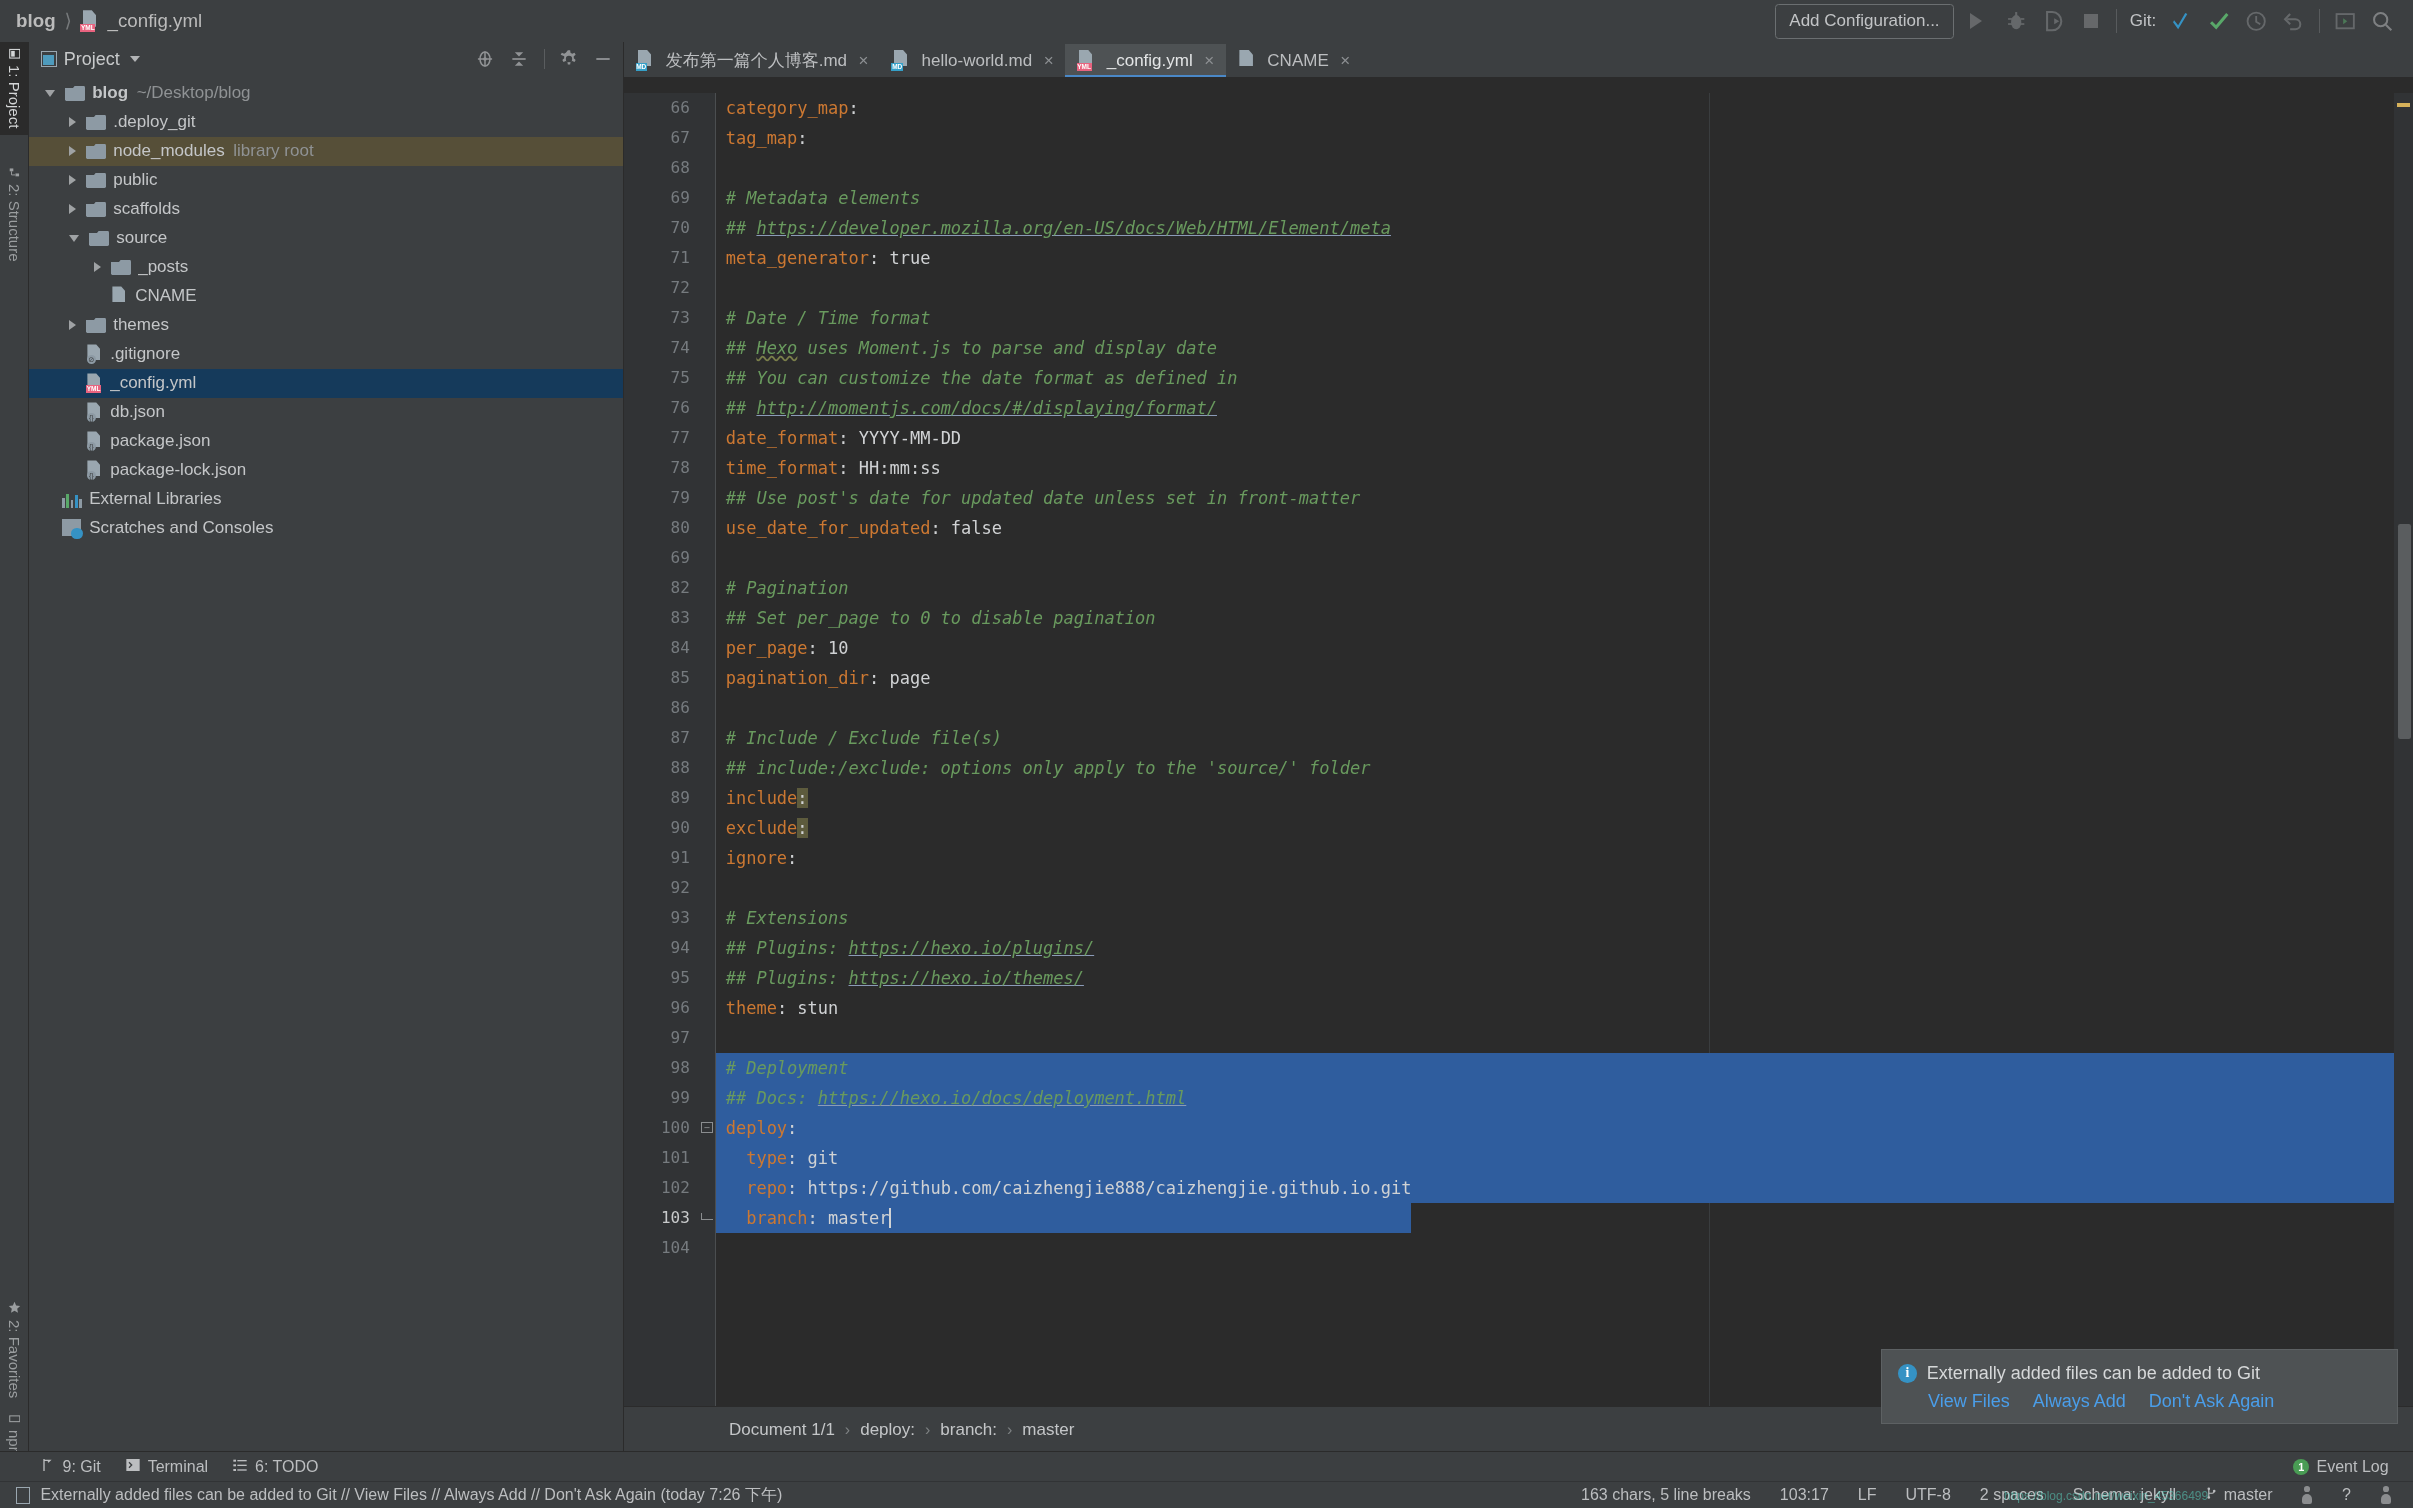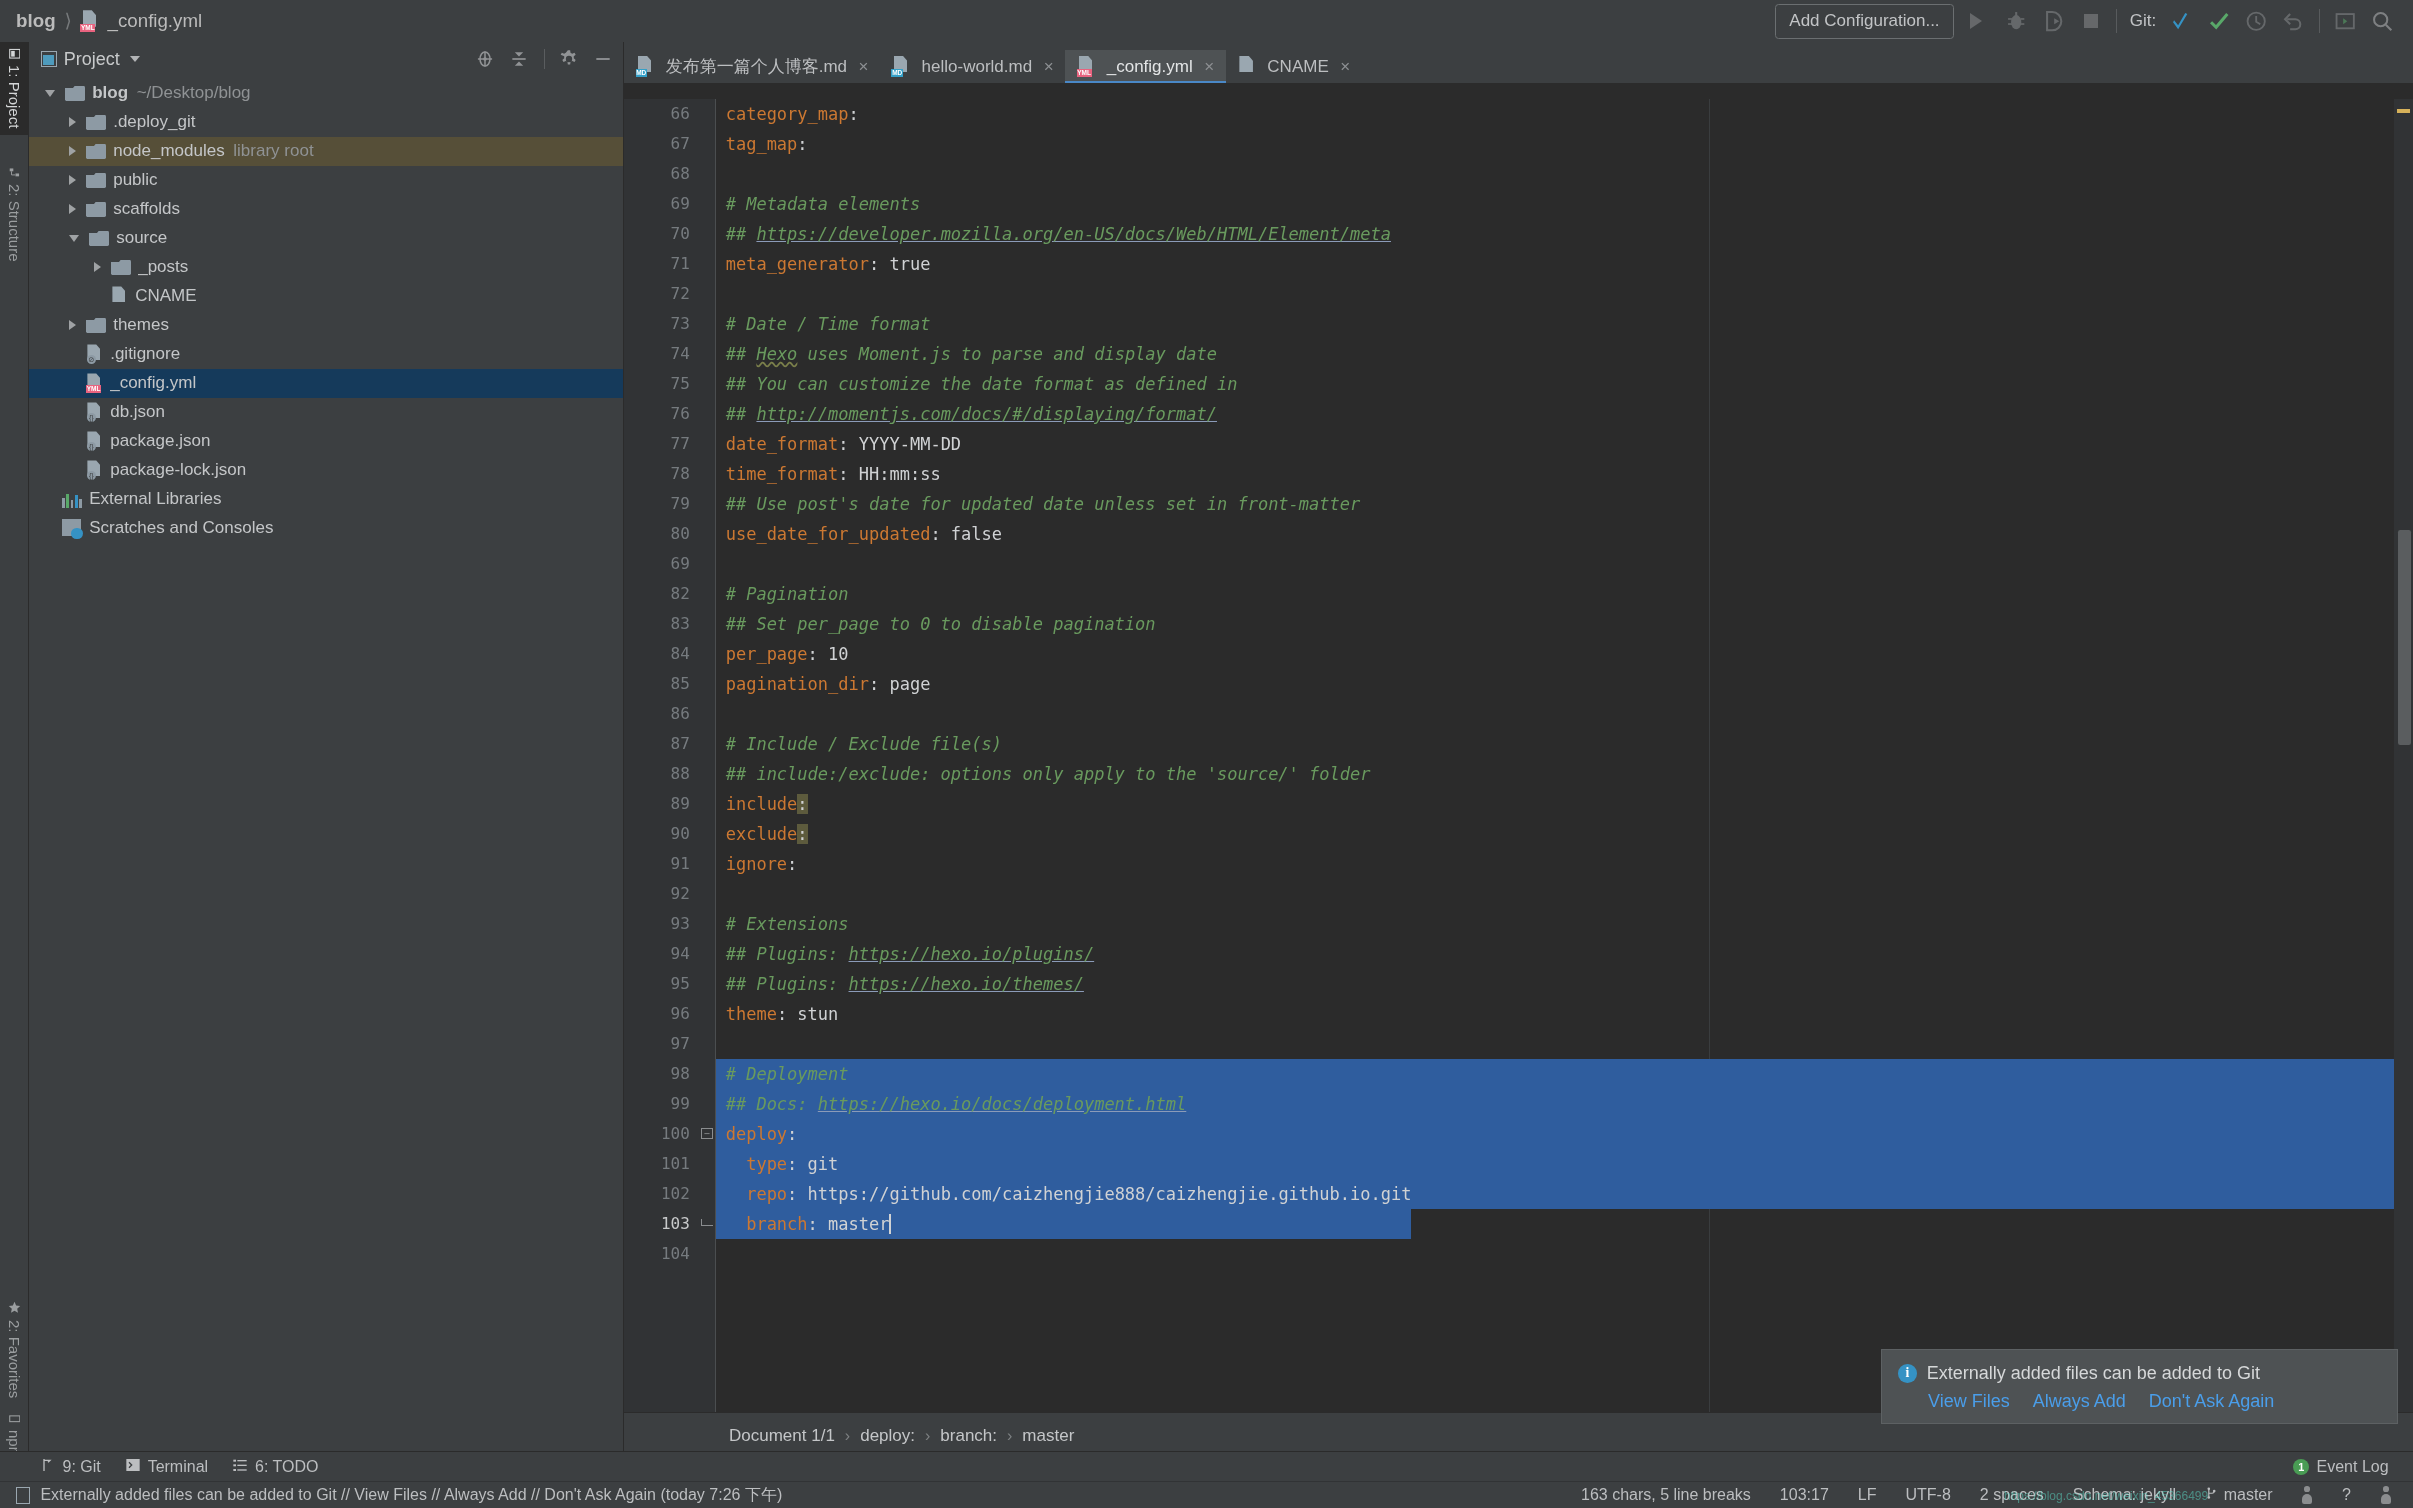--- a/index.html
+++ b/index.html
@@ -143,21 +143,21 @@
     width:20px;height:18.7px;flex:none;position:relative;
   }
   .scratch .bg { position:absolute;inset:0 1.4px 2.2px 0;background:#8d9aa4; }
   .scratch .clock {
     position:absolute;right:-0.7px;bottom:-1.4px;width:11.5px;height:11.5px;border-radius:50%;
     background:#3592c4;
   }
 
   
   .editorwrap {
-    position:absolute; top:50px; left:624px; width:1789px; height:1409px;
+    position:absolute; top:44px; left:624px; width:1789px; height:1409px;
     background:#2b2b2b;
   }
   
   .tabbar {
     height:34px; background:#3c3f41; display:flex; align-items:stretch;
     border-bottom:0.7px solid #2b2b2b;
   }
   .tab {
     display:flex; align-items:center; gap:7.2px; padding:0 11.5px;
     font-size:17px; color:#bcbec0; white-space:nowrap; position:relative;

